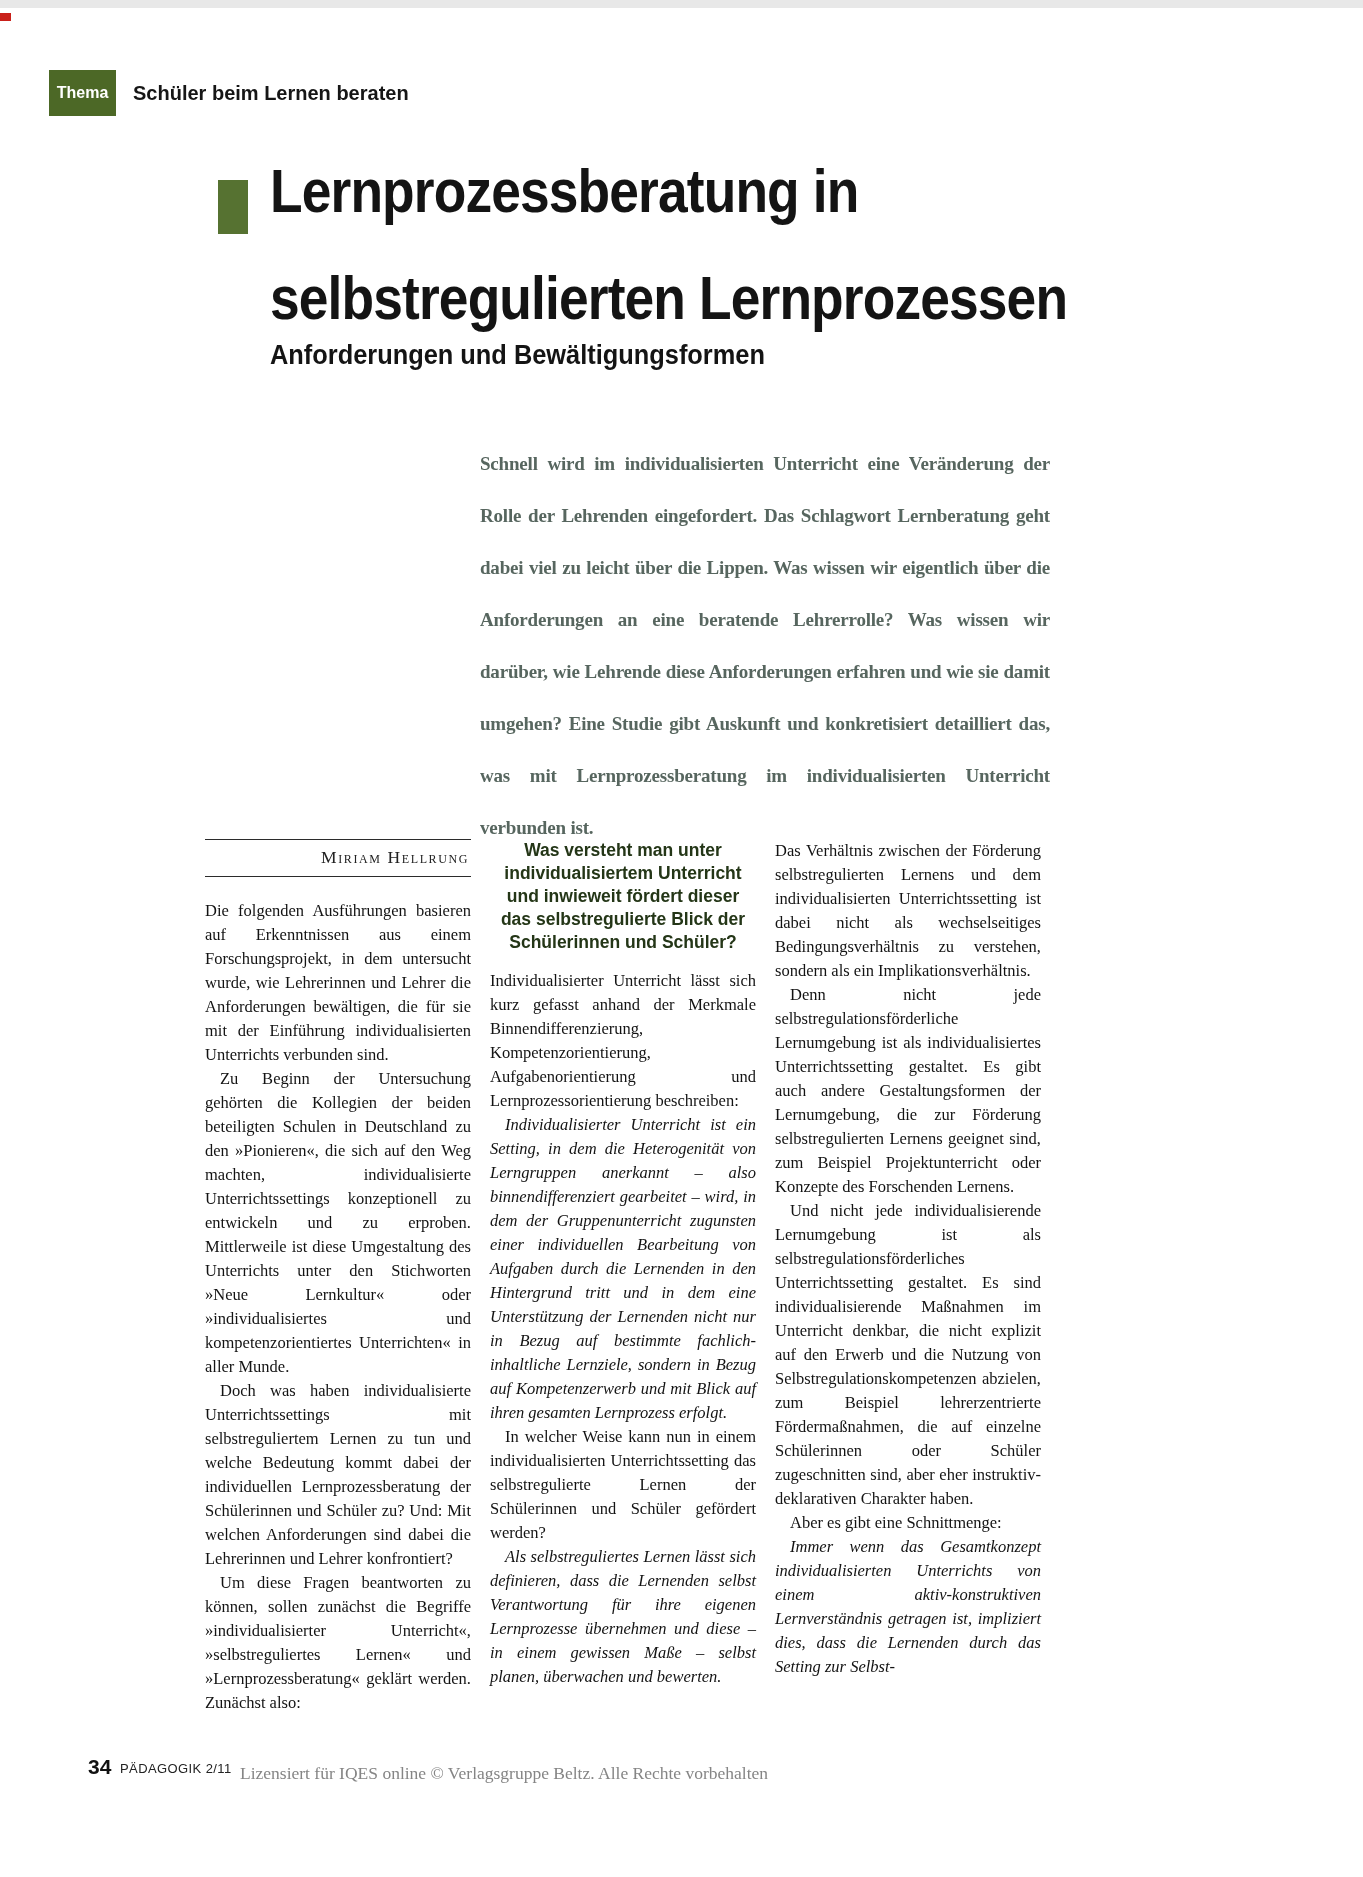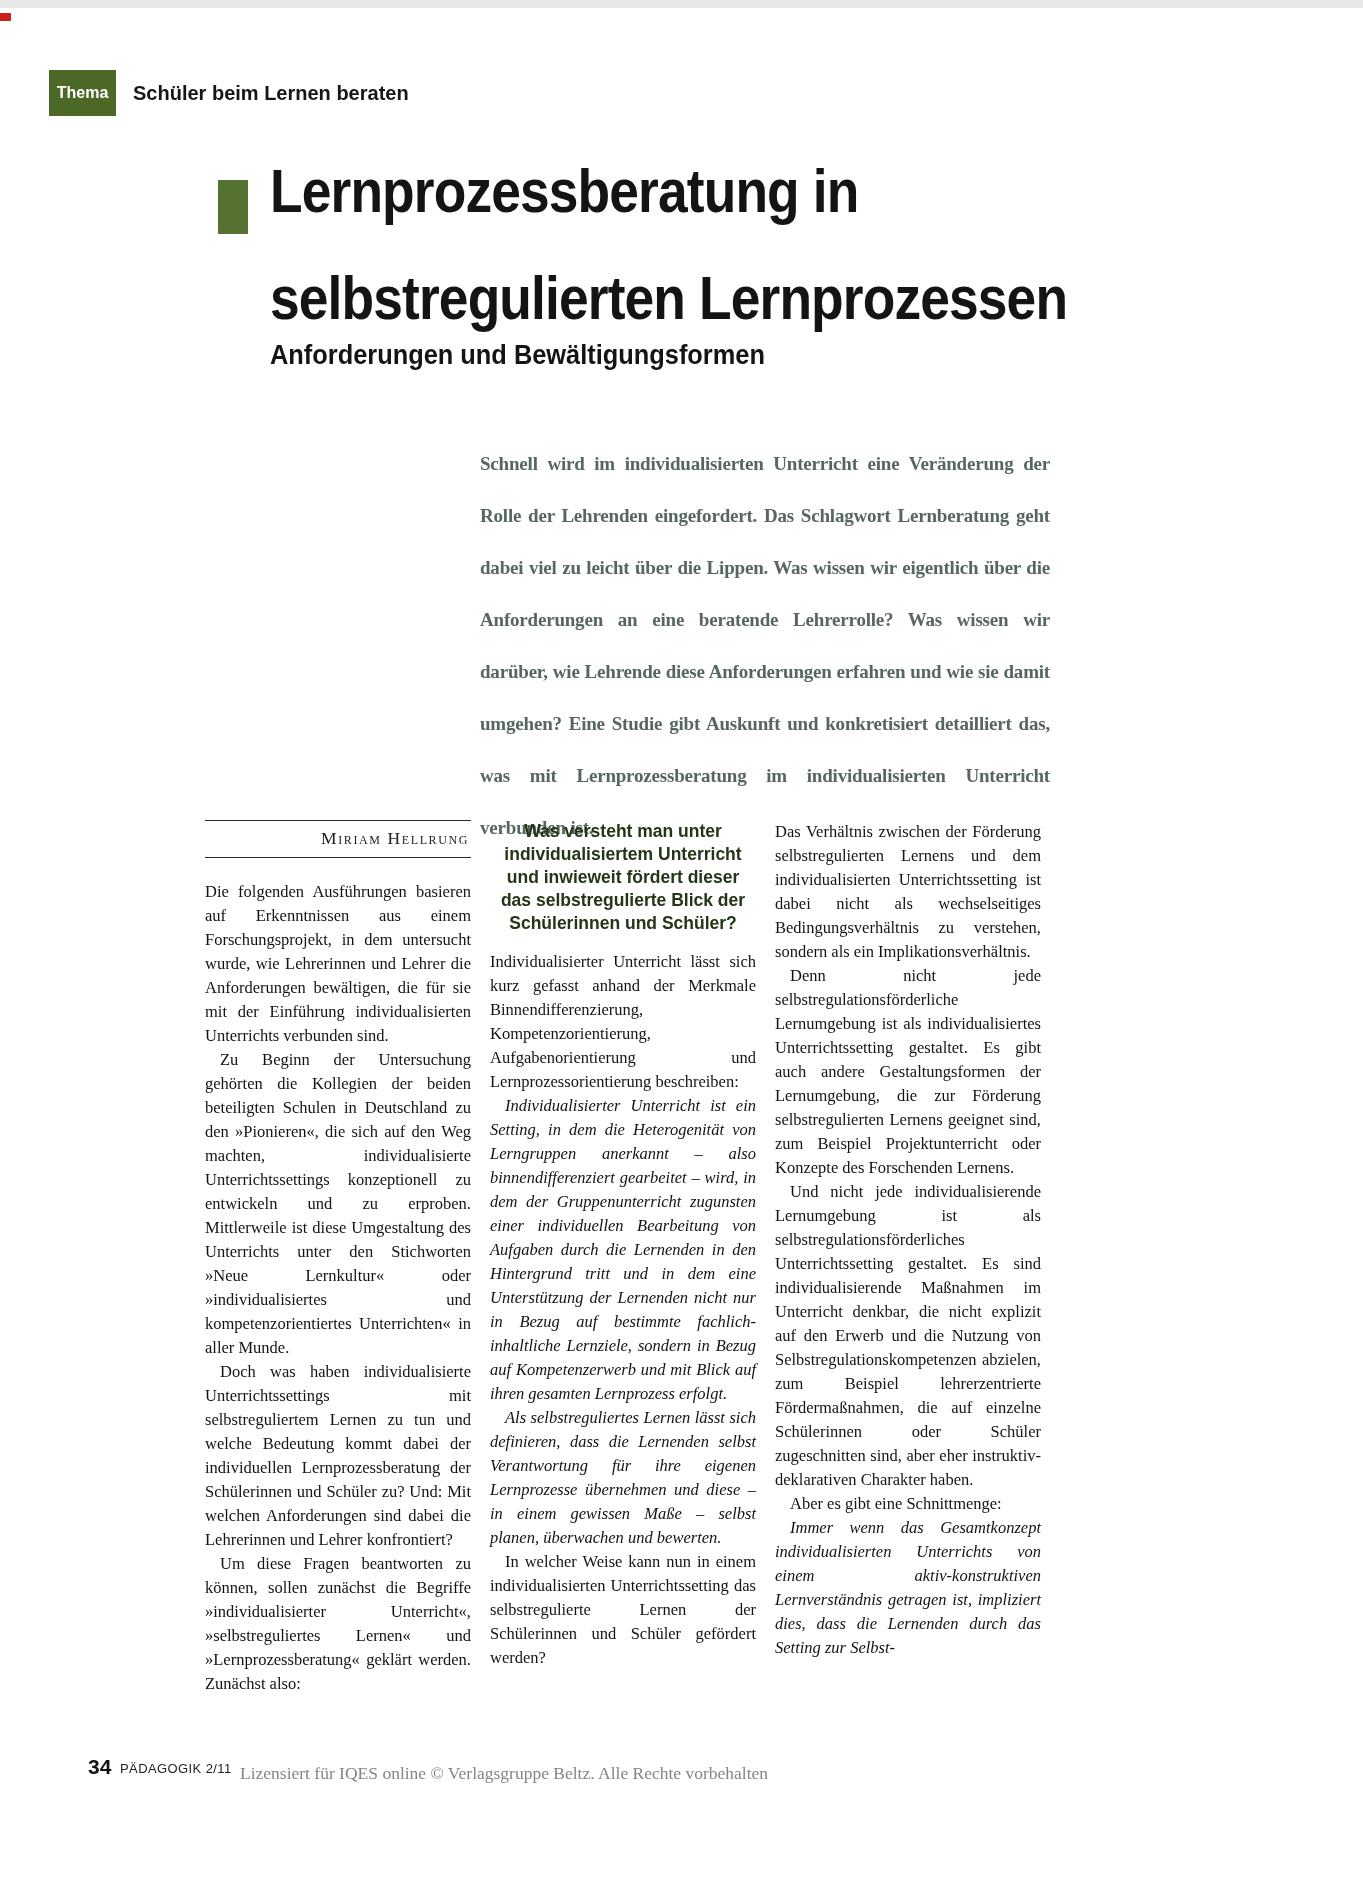--- a/index.html
+++ b/index.html
@@ -23,21 +23,21 @@
   .title-line.l2{top:259px;}
   .subtitle{position:absolute;left:270px;top:333px;font-family:"Liberation Sans",sans-serif;font-weight:bold;
          font-size:27px;color:#141414;white-space:nowrap;transform:scaleX(.94);transform-origin:0 0;line-height:1.1;}
 
   
   .lead{position:absolute;left:480px;top:430px;width:570px;font-family:Liberation Serif, serif;
         font-weight:bold;font-size:19px;line-height:52px;color:var(--lead-gray-green,#57665f);
         text-align:justify;letter-spacing:-0.2px;}
 
   
-  .col{position:absolute;top:812px;width:266px;font-size:16.5px;line-height:24px;text-align:justify;color:#131313;}
+  .col{position:absolute;top:831px;width:266px;font-size:16.5px;line-height:24px;text-align:justify;color:#131313;}
   .col-1{left:205px;}
   .col-2{left:490px;}
   .col-3{left:775px;}
 
   .author-block{border-top:1.5px solid #2b2b2b;border-bottom:1.5px solid #2b2b2b;
         padding:5px 2px 7px 2px;margin-bottom:22px;text-align:right;
         font-variant:small-caps;letter-spacing:1.6px;font-size:17.5px;color:#222;}
 
   .col-heading{font-family:"Liberation Sans",sans-serif;font-weight:bold;text-align:center;
         font-size:17.5px;line-height:23px;color:var(--heading-green,#243617);margin:0 0 15px 0;
@@ -82,22 +82,22 @@
         <p class="col-p indent">Doch was haben individualisierte Unterrichtssettings mit selbstreguliertem Lernen zu tun und welche Bedeutung kommt dabei der individuellen Lernprozessberatung der Schülerinnen und Schüler zu? Und: Mit welchen Anforderungen sind dabei die Lehrerinnen und Lehrer konfrontiert?</p>
         <p class="col-p indent">Um diese Fragen beantworten zu können, sollen zunächst die Begriffe »individualisierter Unterricht«, »selbstreguliertes Lernen« und »Lernprozessberatung« geklärt werden. Zunächst also:</p>
       </div>
   </div>
 
   <div class="col col-2">
     <h2 class="col-heading">Was versteht man unter individualisiertem Unterricht und inwieweit fördert dieser das selbstregulierte Blick der Schülerinnen und Schüler?</h2>
     <div>
         <p class="col-p">Individualisierter Unterricht lässt sich kurz gefasst anhand der Merkmale Binnendifferenzierung, Kompetenzorientierung, Aufgabenorientierung und Lernprozessorientierung beschreiben:</p>
         <p class="col-p indent italic">Individualisierter Unterricht ist ein Setting, in dem die Heterogenität von Lerngruppen anerkannt – also binnendifferenziert gearbeitet – wird, in dem der Gruppenunterricht zugunsten einer individuellen Bearbeitung von Aufgaben durch die Lernenden in den Hintergrund tritt und in dem eine Unterstützung der Lernenden nicht nur in Bezug auf bestimmte fachlich-inhaltliche Lernziele, sondern in Bezug auf Kompetenzerwerb und mit Blick auf ihren gesamten Lernprozess erfolgt.</p>
+        <p class="col-p indent">In welcher Weise kann nun in einem individualisierten Unterrichtssetting das selbstregulierte Lernen der Schülerinnen und Schüler gefördert werden?</p>
         <p class="col-p indent italic">Als selbstreguliertes Lernen lässt sich definieren, dass die Lernenden selbst Verantwortung für ihre eigenen Lernprozesse übernehmen und diese – in einem gewissen Maße – selbst planen, überwachen und bewerten.</p>
-        <p class="col-p indent">In welcher Weise kann nun in einem individualisierten Unterrichtssetting das selbstregulierte Lernen der Schülerinnen und Schüler gefördert werden?</p>
       </div>
   </div>
 
   <div class="col col-3">
     <div>
         <p class="col-p">Das Verhältnis zwischen der Förderung selbstregulierten Lernens und dem individualisierten Unterrichtssetting ist dabei nicht als wechselseitiges Bedingungsverhältnis zu verstehen, sondern als ein Implikationsverhältnis.</p>
         <p class="col-p indent">Denn nicht jede selbstregulationsförderliche Lernumgebung ist als individualisiertes Unterrichtssetting gestaltet. Es gibt auch andere Gestaltungsformen der Lernumgebung, die zur Förderung selbstregulierten Lernens geeignet sind, zum Beispiel Projektunterricht oder Konzepte des Forschenden Lernens.</p>
         <p class="col-p indent">Und nicht jede individualisierende Lernumgebung ist als selbstregulationsförderliches Unterrichtssetting gestaltet. Es sind individualisierende Maßnahmen im Unterricht denkbar, die nicht explizit auf den Erwerb und die Nutzung von Selbstregulationskompetenzen abzielen, zum Beispiel lehrerzentrierte Fördermaßnahmen, die auf einzelne Schülerinnen oder Schüler zugeschnitten sind, aber eher instruktiv-deklarativen Charakter haben.</p>
         <p class="col-p indent">Aber es gibt eine Schnittmenge:</p>
         <p class="col-p indent italic">Immer wenn das Gesamtkonzept individualisierten Unterrichts von einem aktiv-konstruktiven Lernverständnis getragen ist, impliziert dies, dass die Lernenden durch das Setting zur Selbst-</p>

